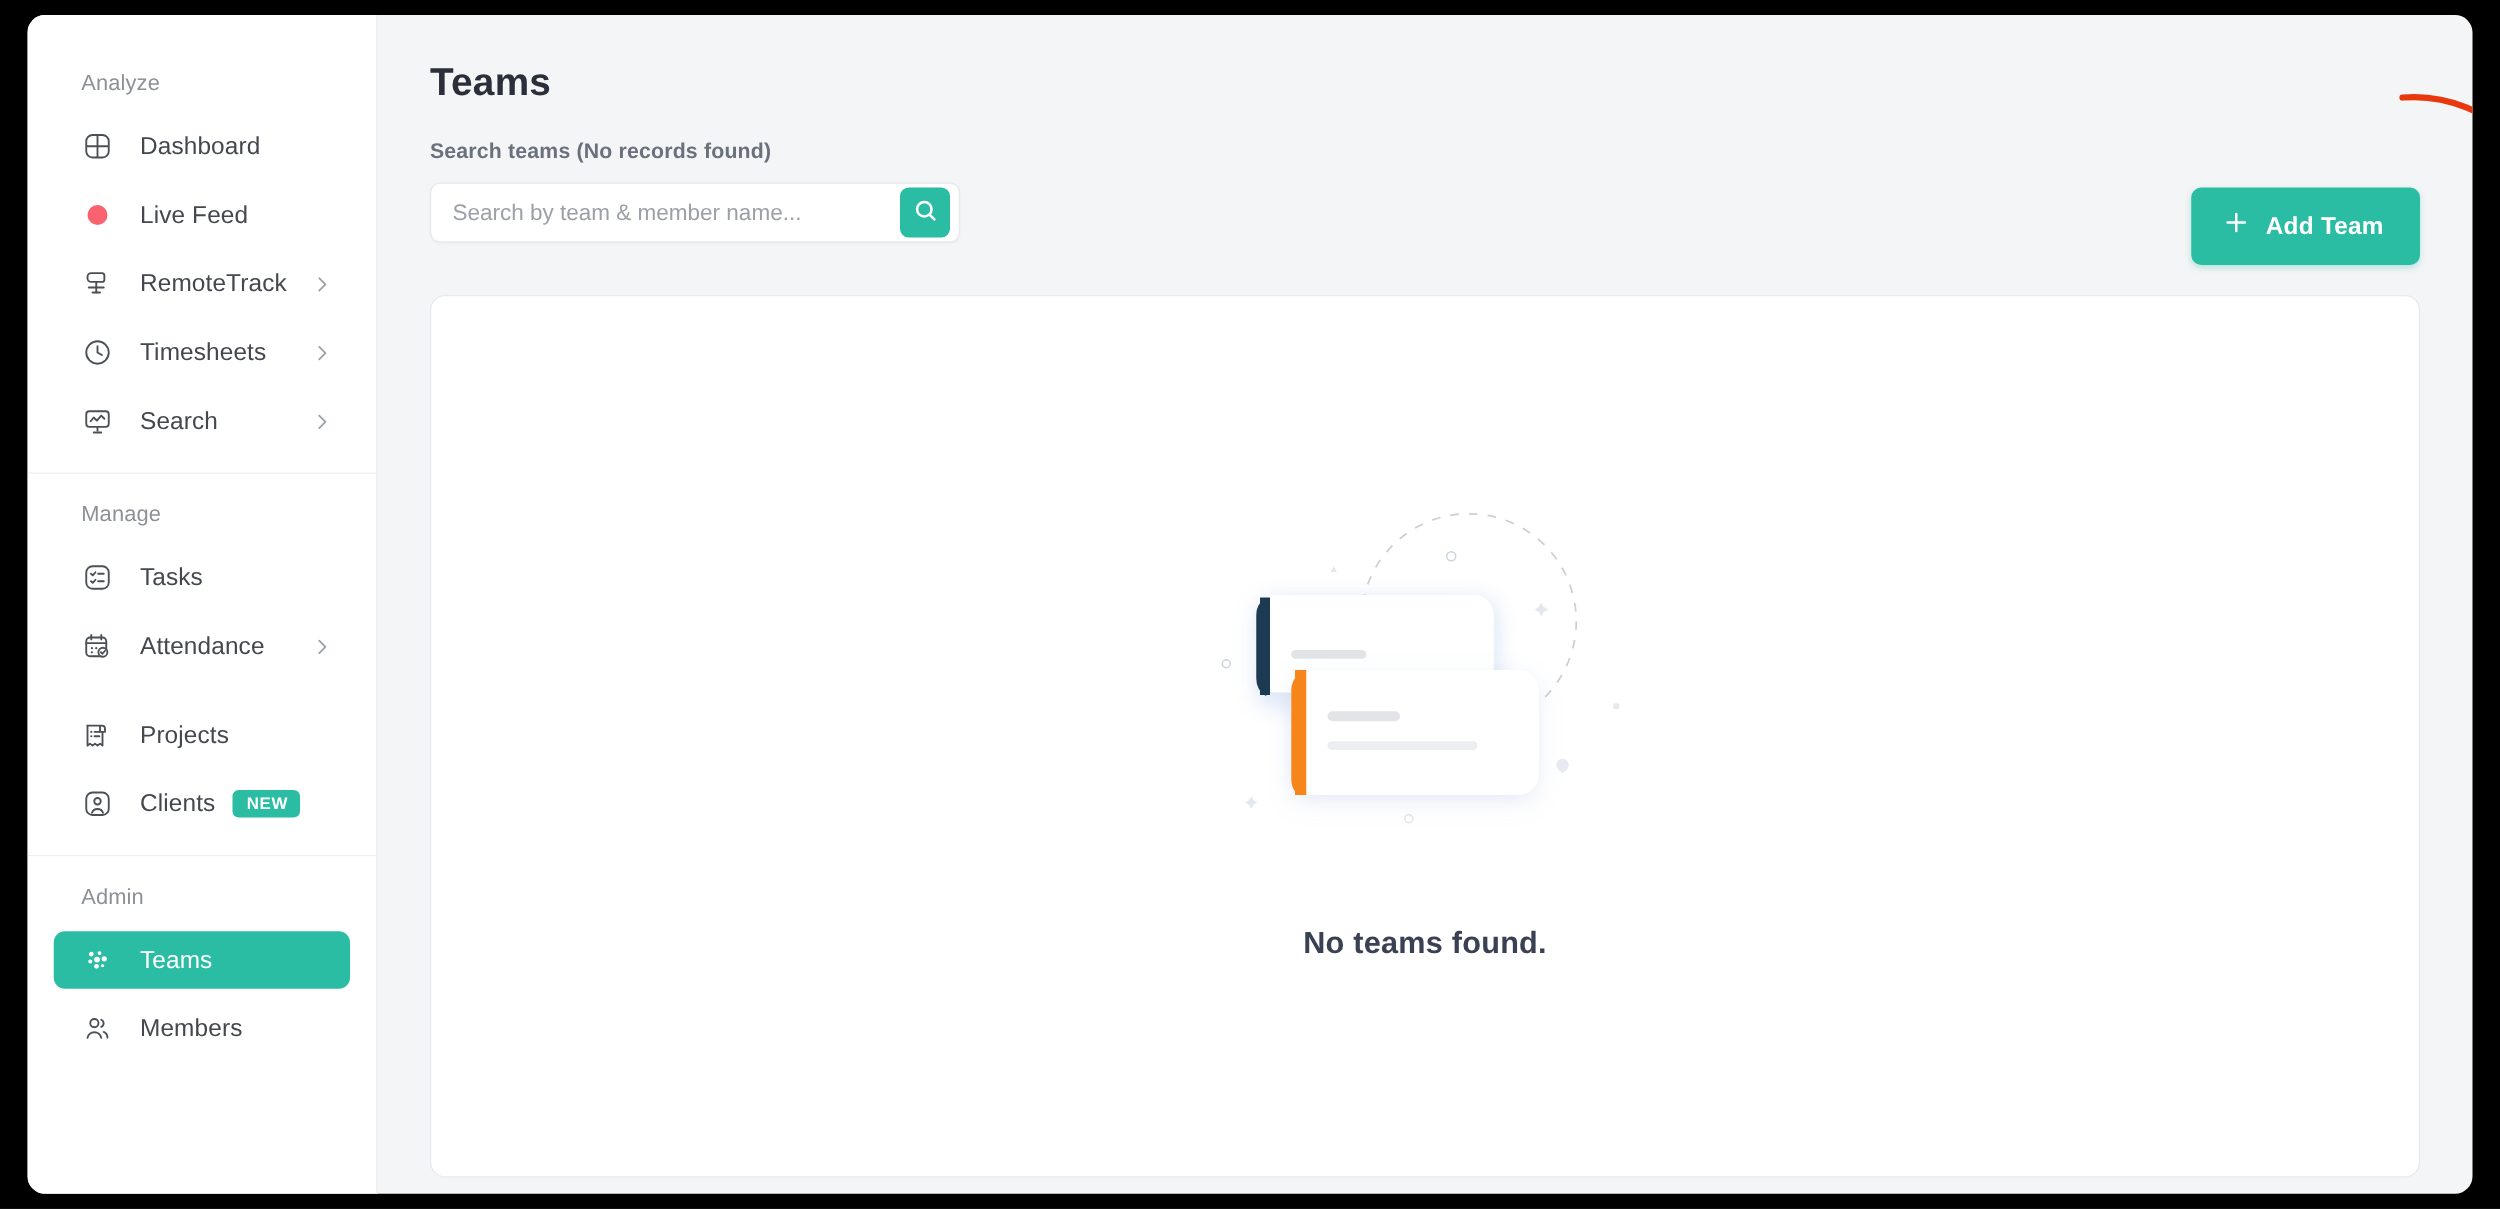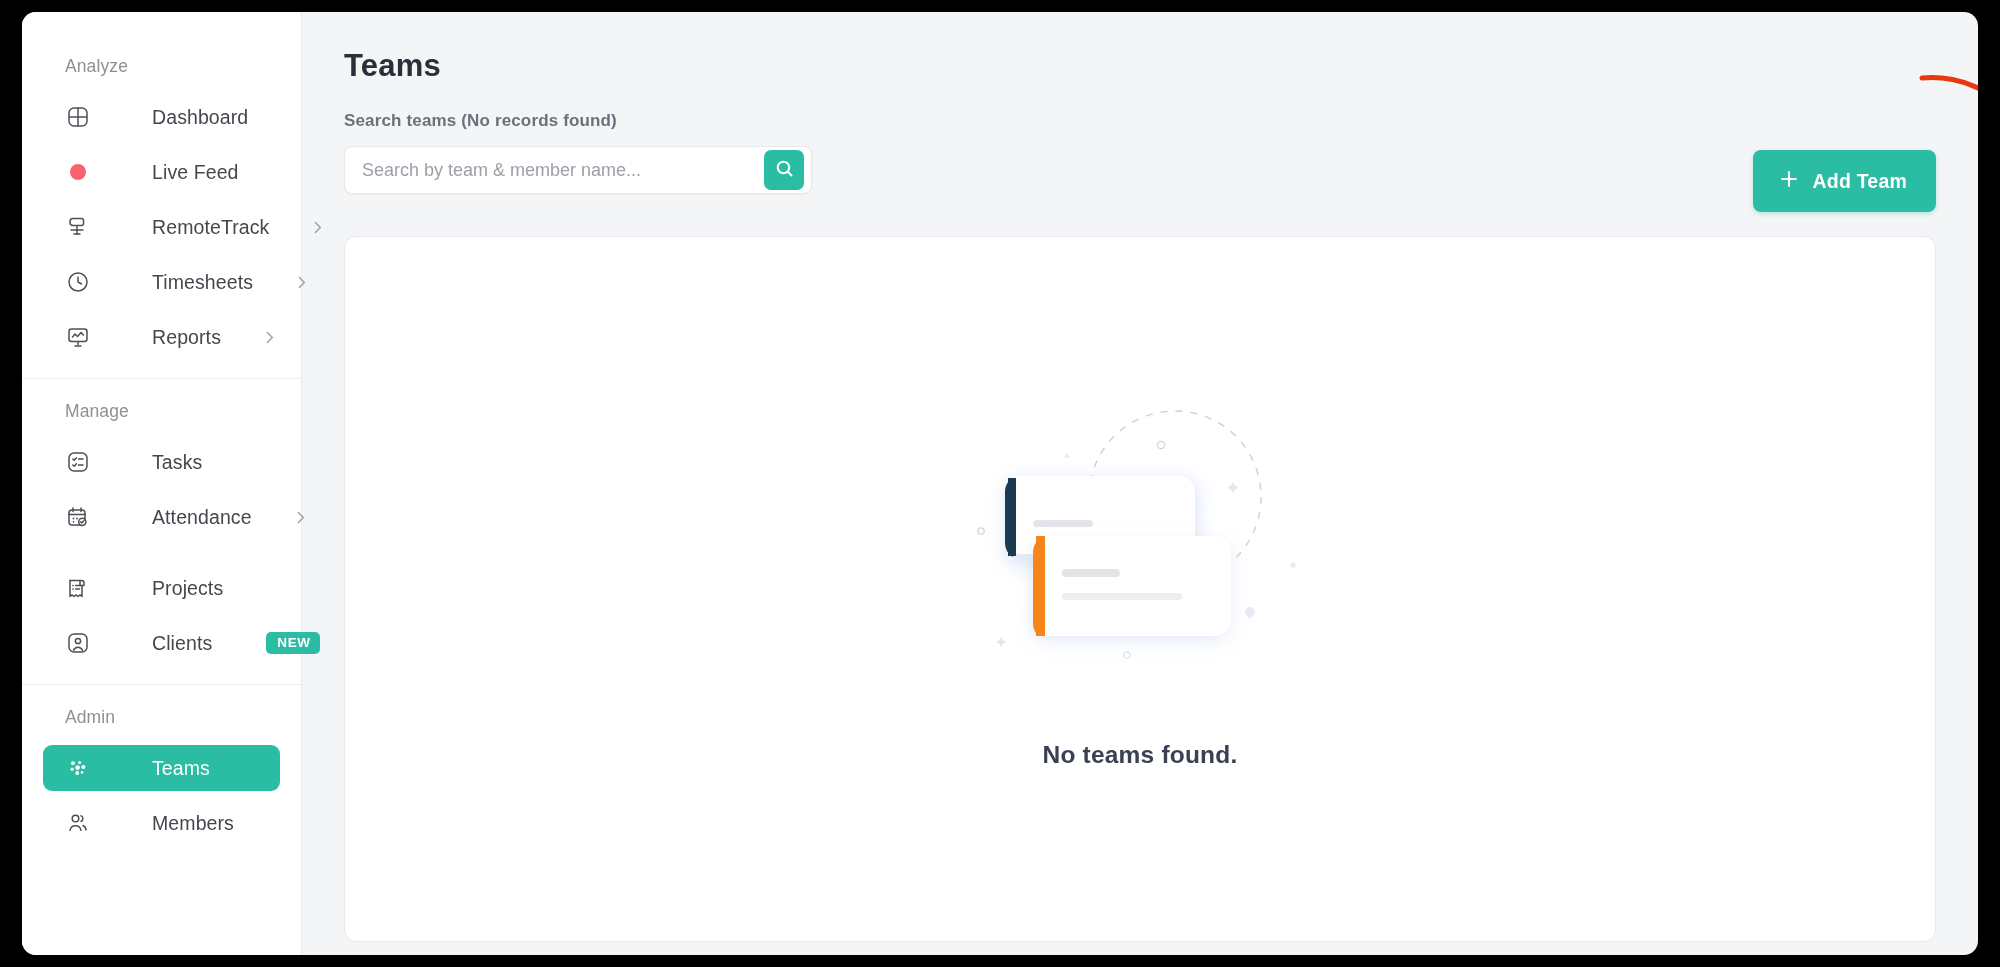--- a/index.html
+++ b/index.html
@@ -43,21 +43,20 @@
   .nav-item {
     display: flex;
     align-items: center;
     height: 46px;
     margin: 0 21px 9px 21px;
     padding-left: 22px;
     padding-right: 14px;
     border-radius: 9px;
     cursor: pointer;
     position: relative;
-    gap: 40px;
   }
   .nav-item .ico {
     width: 26px; height: 26px;
     flex: 0 0 26px;
     display: flex; align-items: center; justify-content: center;
     color: #4b5056;
   }
   .nav-item .ico svg { display: block; }
   .nav-item .lbl {
     margin-left: 21px;
@@ -118,21 +117,21 @@
   #search-label {
     margin-top: 27px;
     font-size: 17px;
     font-weight: bold;
     color: #6b717c;
     letter-spacing: .15px;
   }
 
   #search-row {
     margin-top: 15px;
-    width: 468px;
+    width: 424px;
     height: 48px;
     background: #ffffff;
     border-radius: 8px;
     border: 1px solid #e6e8ea;
     display: flex;
     align-items: center;
     padding: 0 4px 0 0;
     box-shadow: 0 1px 2px rgba(16,24,40,.04);
   }
   #search-input {
@@ -290,21 +289,21 @@
 
       <div class="nav-item">
         <span class="ico">
           <svg width="24" height="24" viewBox="0 0 24 24" fill="none" stroke="currentColor" stroke-width="1.5" stroke-linecap="round" stroke-linejoin="round">
             <rect x="3" y="4" width="18" height="12.5" rx="2.5"></rect>
             <polyline points="6.5 12 9 9 11.5 11.5 15 7.5 17.5 10"></polyline>
             <path d="M12 16.5v3"></path>
             <path d="M9 21h6"></path>
           </svg>
         </span>
-        <span class="lbl">Reports</span>
+        <span class="lbl">Search</span>
         <span class="chev">
           <svg width="17" height="17" viewBox="0 0 24 24" fill="none" stroke="currentColor" stroke-width="2" stroke-linecap="round" stroke-linejoin="round">
               <polyline points="9 5 16 12 9 19"></polyline>
             </svg>
         </span>
       </div>
     </div>
 
     <div class="nav-divider"></div>
 

